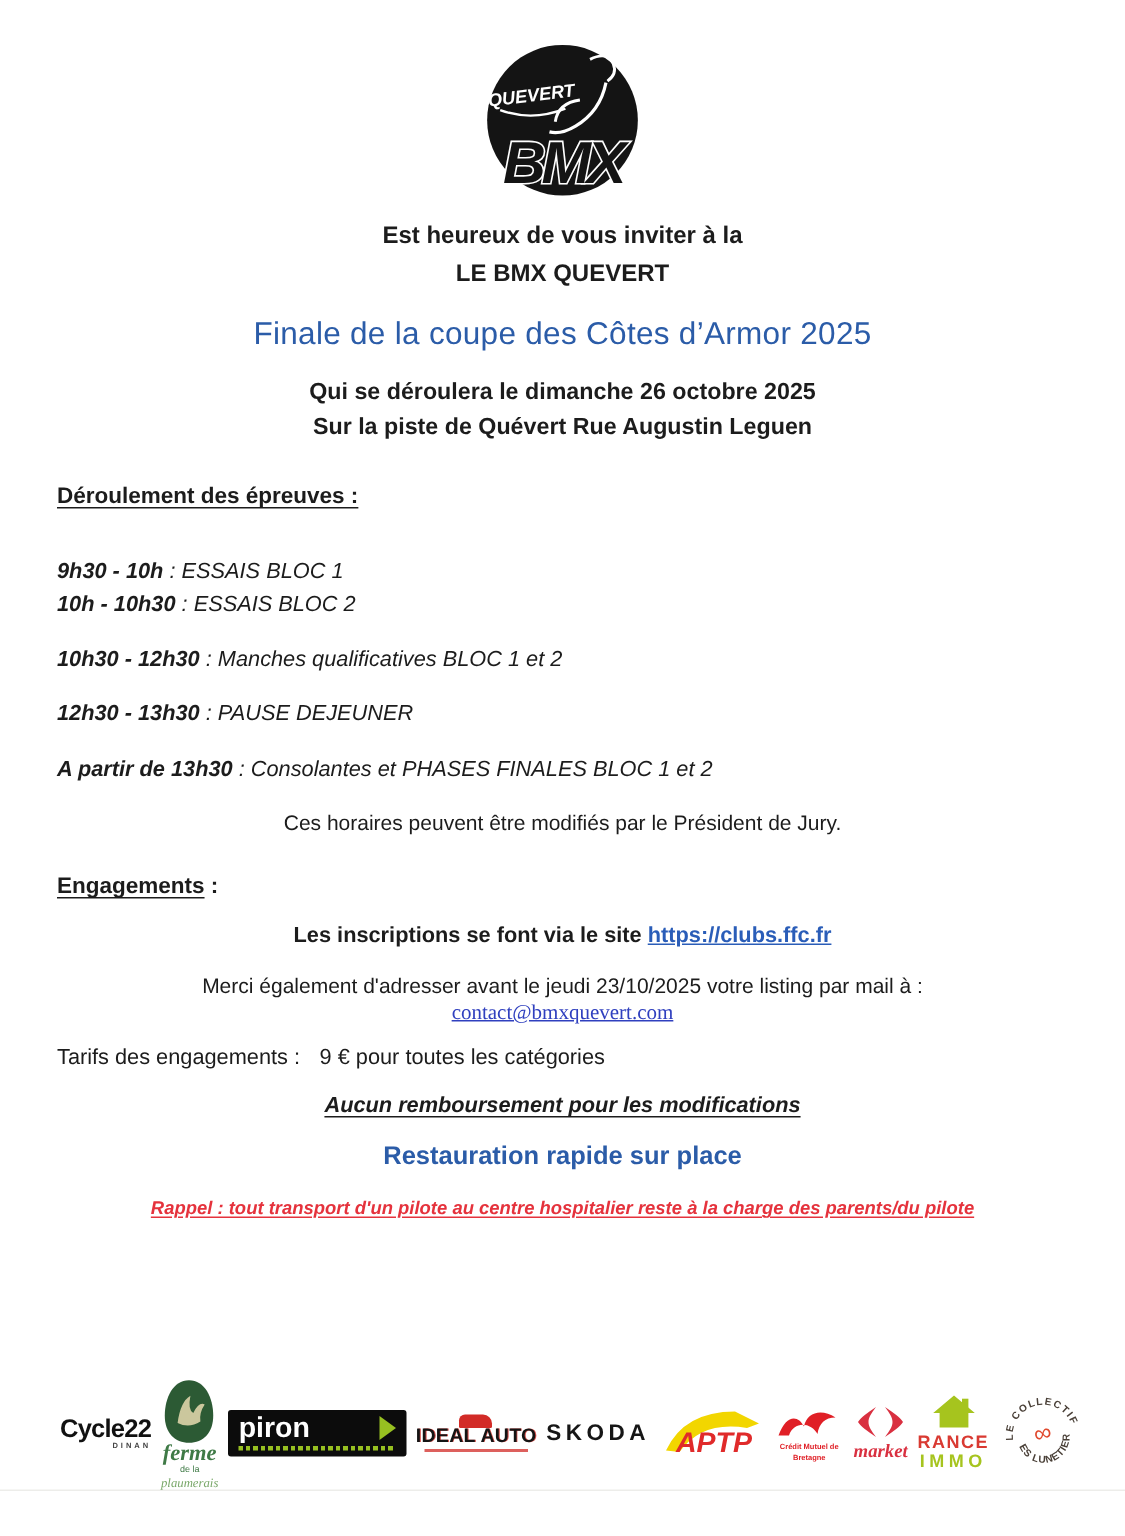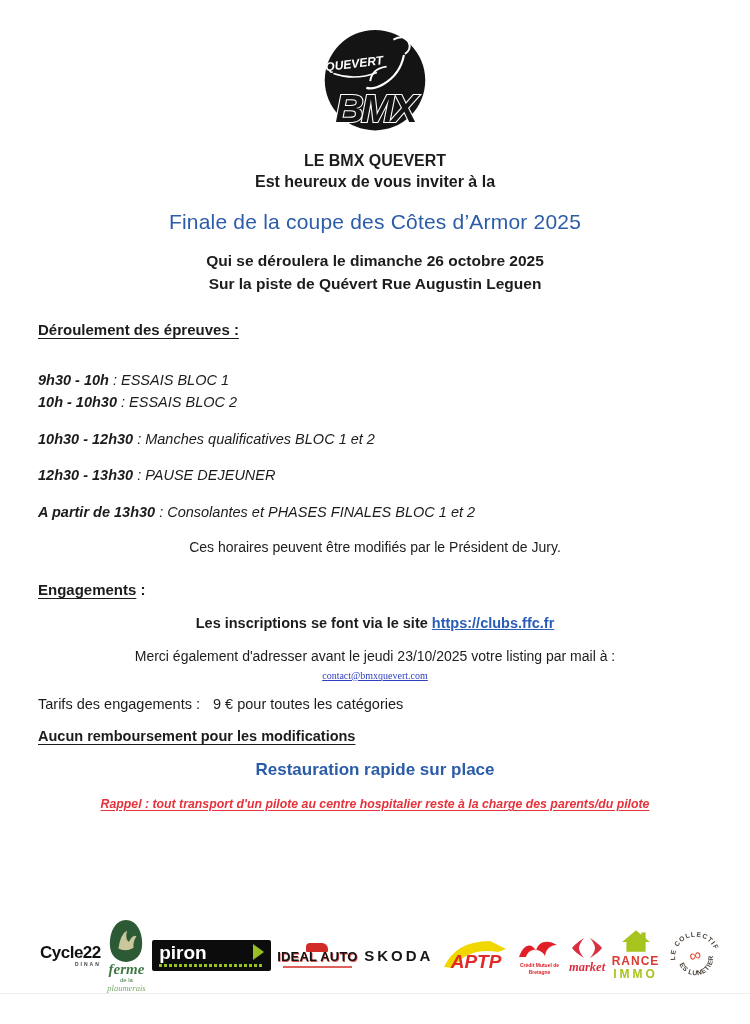--- a/index.html
+++ b/index.html
@@ -24,24 +24,24 @@
   .bloc-mid { font-weight:bold; }
   .sched-row { font-size:14.5px; line-height:1.5; }
   .sched-group { margin-top:32px;font-style:italic; }
   .mt15 { margin-top:15px; }
   .sched-time { font-weight:bold; }
   .note-line { margin-top:15px; text-align:center; font-size:14px; }
   .inscriptions { margin-top:17px; text-align:center; font-size:14.5px; font-weight:bold; }
   .ffc-link { color:#2a5db8; font-weight:bold; text-decoration:underline; cursor:pointer; }
   .mail-line { margin-top:17px; text-align:center; font-size:14px; }
   .email-row { text-align:center; margin-top:1px; }
-  .email-link { font-family:"Liberation Serif", serif; font-size:10px; color:#3040bf; text-decoration:underline; cursor:pointer; }
+  .email-link { font-family:"Liberation Serif", serif; font-size:14px; color:#3040bf; text-decoration:underline; cursor:pointer; }
   .tarif-line { margin-top:13px; font-size:14.5px; }
   .tarif-value { margin-left:13px; }
-  .refund-line { margin-top:16px; font-size:14.5px; font-weight:600; text-decoration:underline; text-underline-offset:3px; }
+  .refund-line { margin-top:16px; font-size:14.5px; font-style:italic; font-weight:600; text-decoration:underline; text-underline-offset:3px;text-align:center; }
   .restauration { margin-top:16px; text-align:center; font-size:17px; font-weight:bold; color:#2b5ca8; }
   .rappel { margin-top:17px; text-align:center; font-size:12.3px; font-weight:bold; font-style:italic; color:#e5323c; }
   .rappel .u { text-underline-offset:2px; }
   .photo-edge { position:absolute; left:0; right:0; top:993px; height:1px; background:#ededea; z-index:0; }
 
   
   .sponsors {
     position:absolute; left:40px; right:26px; top:902px; height:106px; z-index:1;
     display:flex; align-items:center; justify-content:space-between; gap:2px;
   }
@@ -76,22 +76,22 @@
       <circle cx="59" cy="54" r="52" fill="#141414"></circle>
       <text x="38" y="41" text-anchor="middle" font-size="12.5" font-weight="bold" font-style="italic" fill="#ffffff" transform="rotate(-7 38 41)">QUEVERT</text>
       <path d="M16,47 Q38,55 61,46" stroke="#ffffff" stroke-width="1.6" fill="none"></path>
       <path d="M78,12 q12,-6 16,3 q3,7 -4,12" stroke="#ffffff" stroke-width="2" fill="none"></path>
       <path d="M89,28 Q85,48 68,58 Q58,64 50,62" stroke="#ffffff" stroke-width="2.2" fill="none"></path>
       <path d="M71,40 q-15,2 -17,15" stroke="#ffffff" stroke-width="2" fill="none"></path>
       <text x="59" y="97" text-anchor="middle" font-size="41" font-weight="bold" font-style="italic" letter-spacing="-3" fill="#141414" stroke="#ffffff" stroke-width="2.2" paint-order="stroke">BMX</text>
     </svg>
   </div>
 
+  <div class="club-line">Est heureux de vous inviter à la</div>
   <div class="club-line first">LE BMX QUEVERT</div>
-  <div class="club-line">Est heureux de vous inviter à la</div>
 
   <h1 class="event-title">Finale de la coupe des Côtes d’Armor 2025</h1>
 
   <div class="date-block">
     <div>Qui se déroulera le dimanche 26 octobre 2025</div>
     <div>Sur la piste de Quévert Rue Augustin Leguen</div>
   </div>
 
   <div class="section-heading body-left">
     <span class="u">Déroulement des épreuves :</span>

